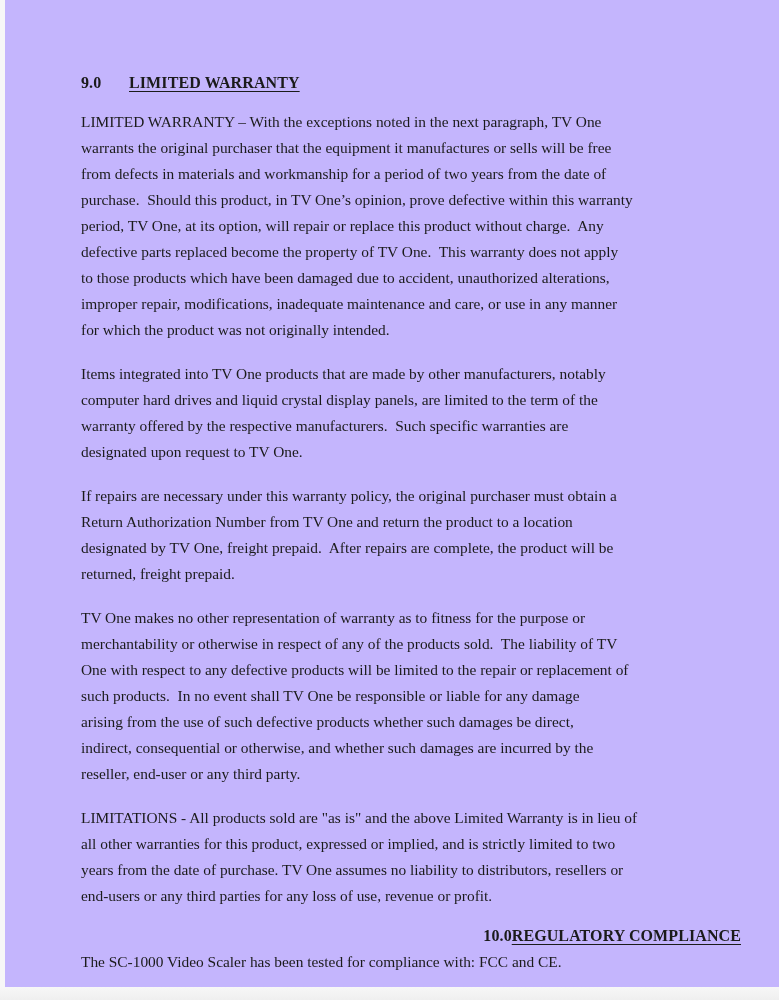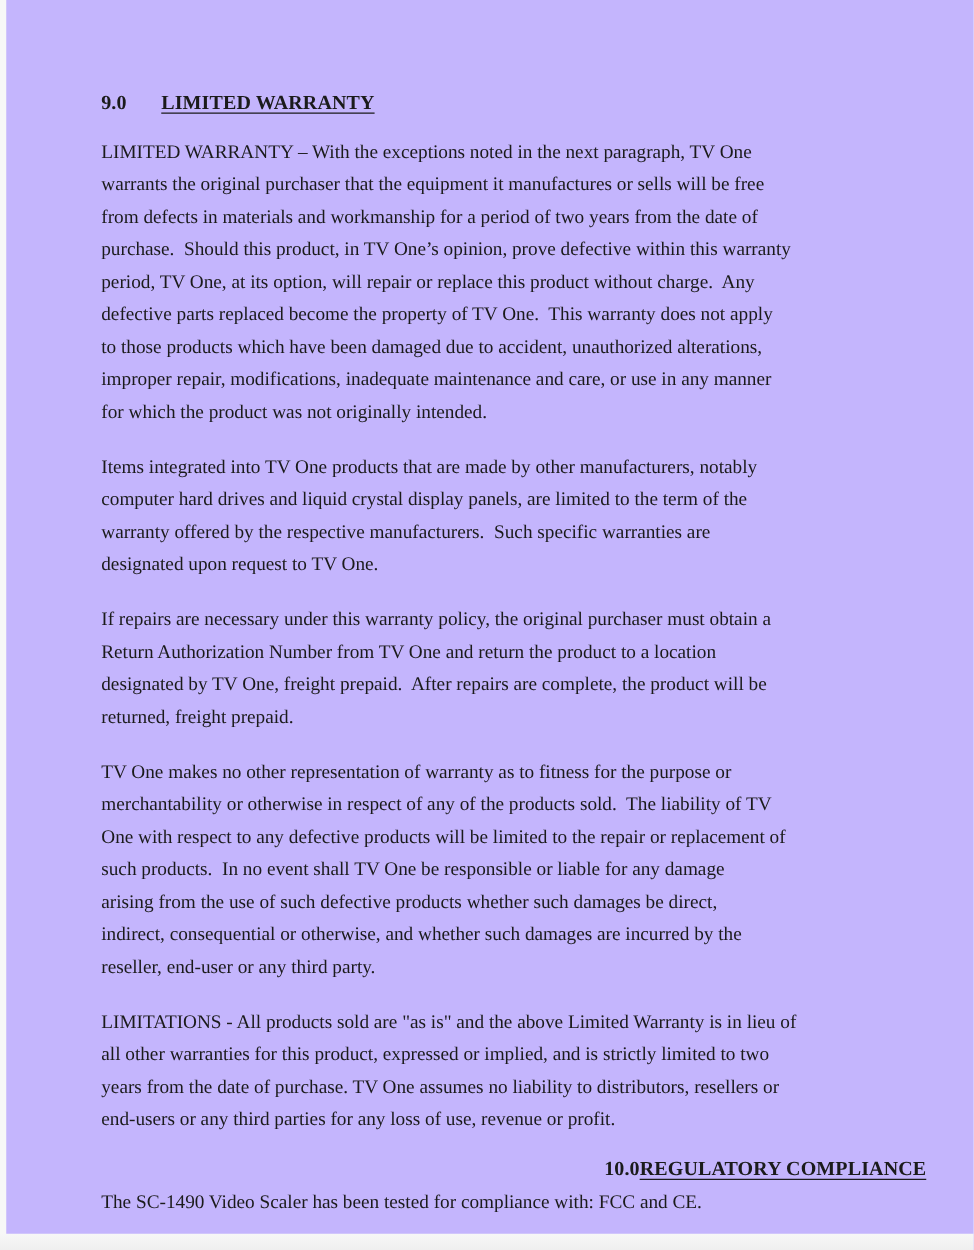--- a/index.html
+++ b/index.html
@@ -112,21 +112,21 @@
 arising from the use of such defective products whether such damages be direct,
 indirect, consequential or otherwise, and whether such damages are incurred by the
 reseller, end-user or any third party.</p>
     <p class="para">LIMITATIONS - All products sold are "as is" and the above Limited Warranty is in lieu of
 all other warranties for this product, expressed or implied, and is strictly limited to two
 years from the date of purchase. TV One assumes no liability to distributors, resellers or
 end-users or any third parties for any loss of use, revenue or profit.</p>
 
     <h2 class="heading heading-2"><span class="hnum">10.0</span><span class="htitle">REGULATORY COMPLIANCE</span></h2>
 
-    <p class="para">The SC-1490 Video Scaler has been tested for compliance with: FCC and CE.</p>
+    <p class="para">The SC-1000 Video Scaler has been tested for compliance with: FCC and CE.</p>
     <p class="para">The Power Supply has been return for compliance with: UL, CSA and CE.</p>
 
   </div>
 
   <div class="page-number">21</div>
   <div class="edge-left"></div>
   <div class="edge-bottom"></div>
 </div>
 
 </body></html>

